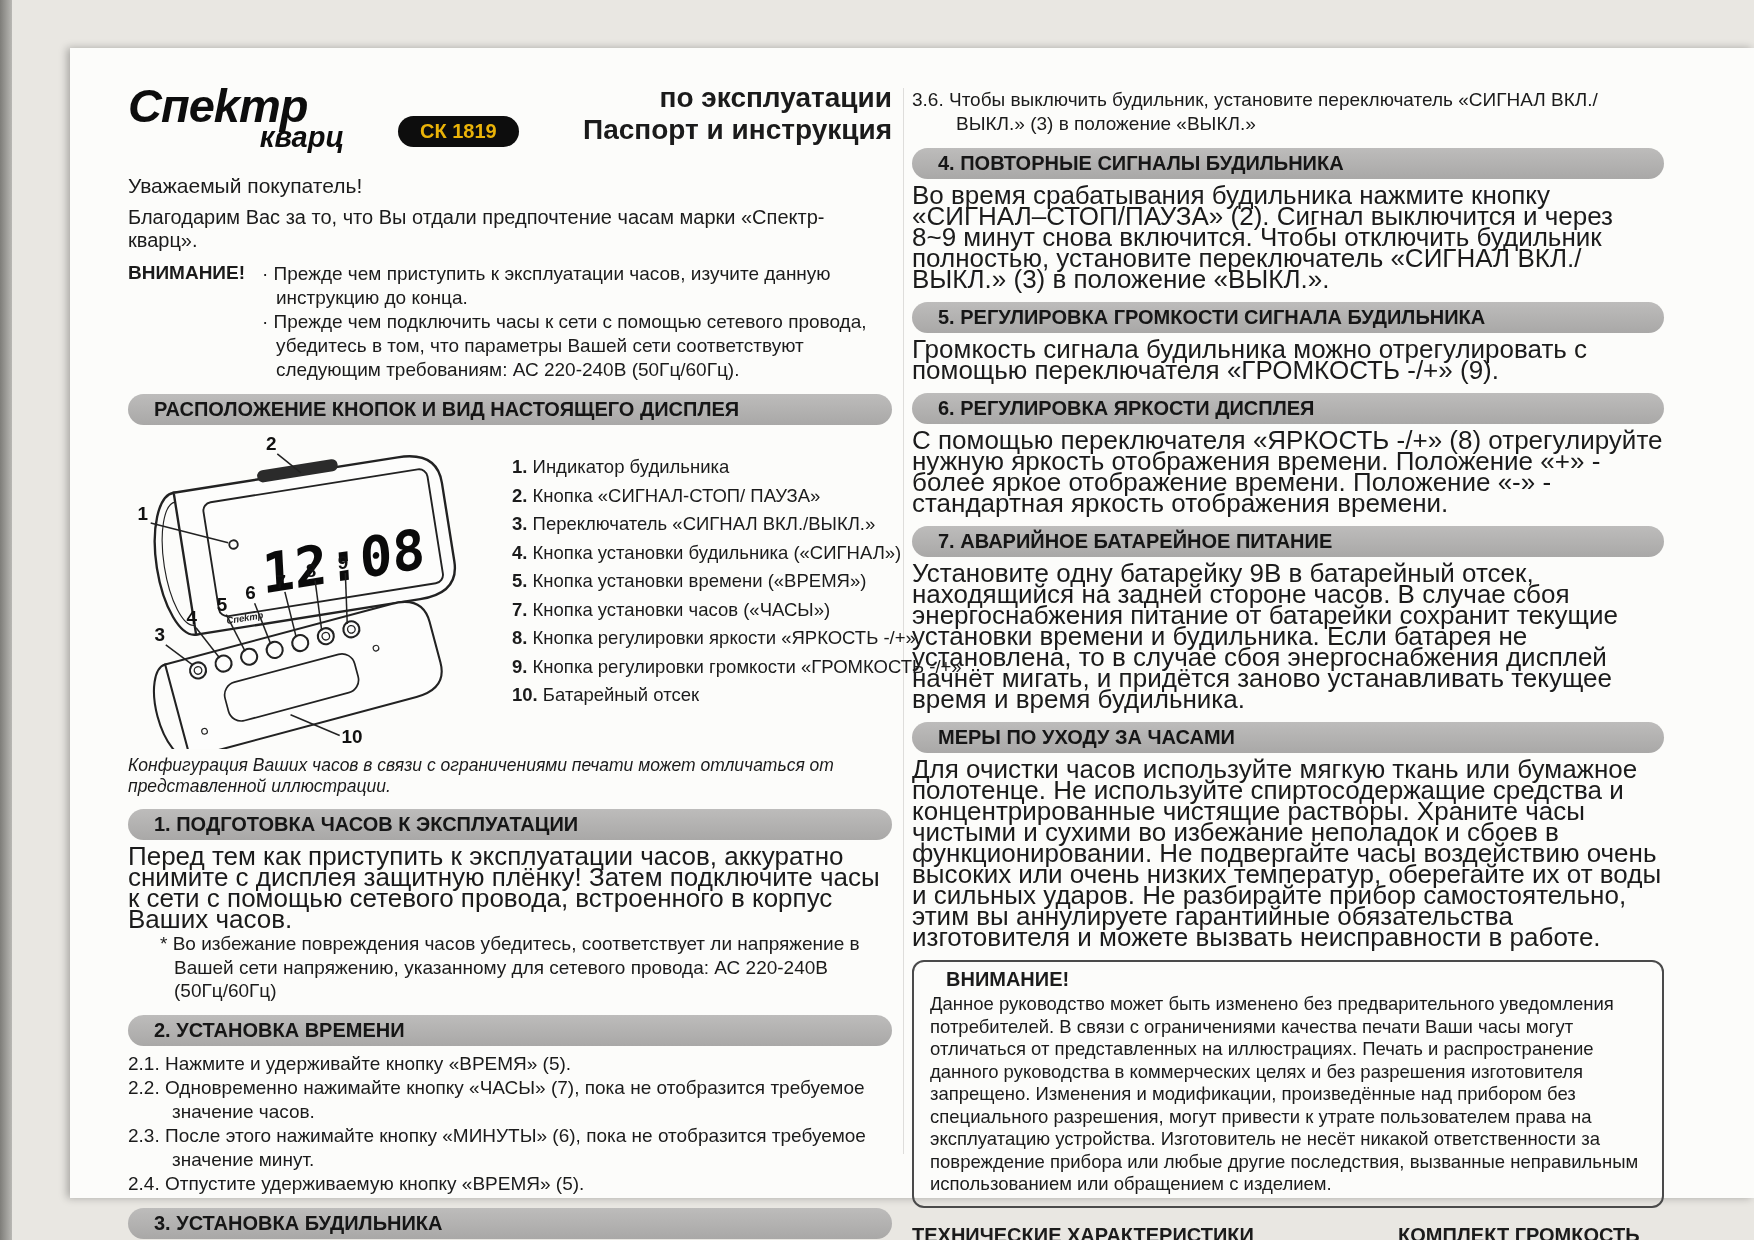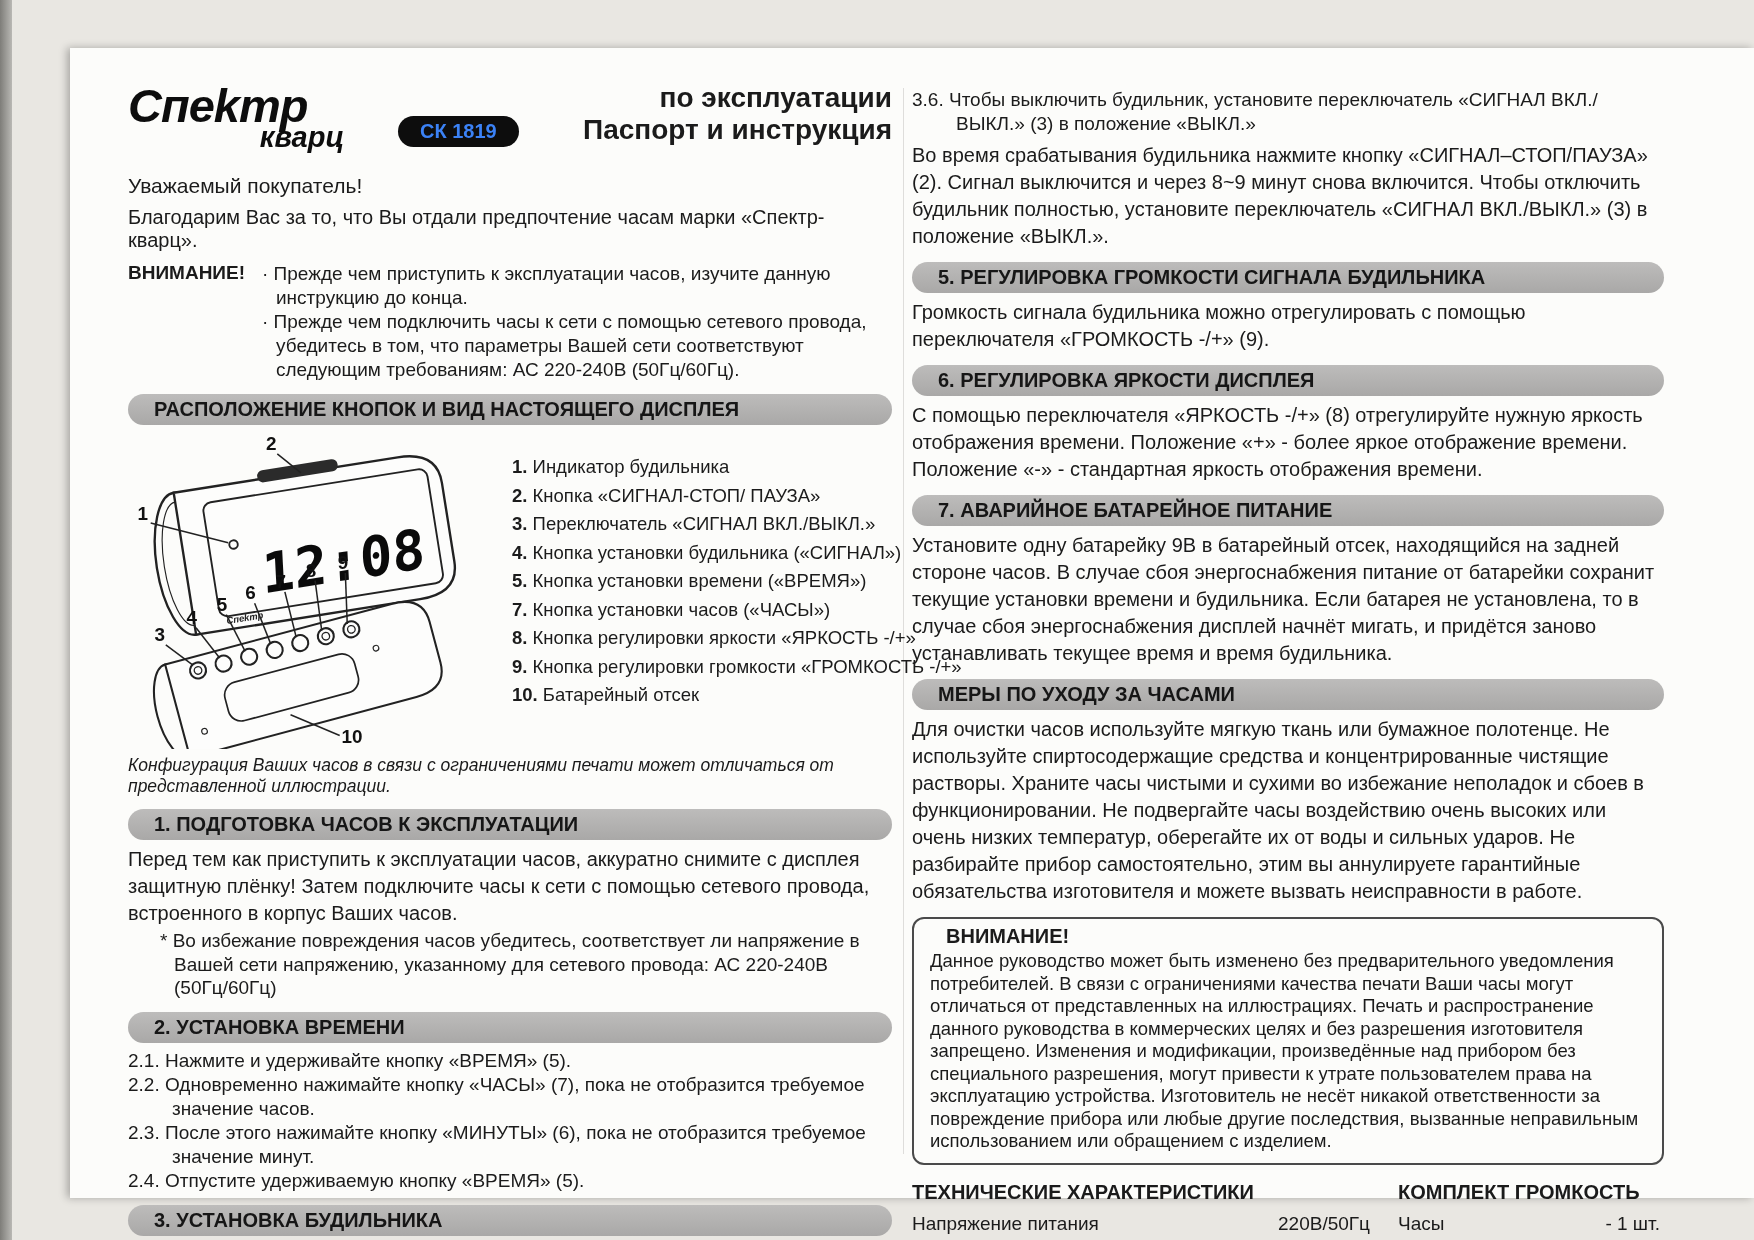--- a/index.html
+++ b/index.html
@@ -12,36 +12,36 @@
   .fold{position:absolute;left:833px;top:40px;width:1px;height:1066px;background:#dedddb;}
   .col{position:absolute;top:34px;}
   .col-left{left:58px;width:764px;}
   .col-right{left:842px;width:752px;}
 
   
   .header-row{display:flex;align-items:flex-start;}
   .logo{width:252px;color:#0d0d0d;line-height:1;}
   .logo-l1{font-size:47px;font-weight:bold;font-style:italic;letter-spacing:-1px;}
   .logo-l2{font-size:29px;font-weight:bold;font-style:italic;margin:-6px 0 12px 96px;text-align:center;}
-  .badge{background:#0d0d0d;color:#3b82f6;font-weight:bold;font-size:20px;
+  .badge{background:#0d0d0d;color:#eab308;font-weight:bold;font-size:20px;
     border-radius:20px;padding:4px 22px;margin:34px 0 0 18px;white-space:nowrap;}
   .doc-title{margin-left:auto;text-align:right;font-weight:bold;font-size:28px;line-height:1.14;}
   .greet-title{font-weight:normal;font-size:21px;margin-top:10px;}
   .greet-text{font-size:20px;margin-top:8px;}
   .attn-row{display:flex;margin-top:10px;font-size:19px;}
   .attn-label{font-weight:bold;width:134px;flex:none;}
   .attn-items{flex:1;}
   .attn-item{padding-left:14px;text-indent:-14px;line-height:24px;}
   .attn-item::before{content:"· ";}
 
   
   .bar{background:linear-gradient(#bdbcbb,#a9a8a7);border-radius:16px;
     padding:4px 10px 4px 26px;font-weight:bold;font-size:20px;color:#161616;
     margin-top:12px;}
-  .body-p{font-size:20px;line-height:27px;margin-top:6px;}
+  .body-p{font-size:26px;line-height:21px;margin-top:6px;}
   .note-p{font-size:19px;line-height:23.5px;margin-top:2px;padding-left:46px;text-indent:-14px;}
   .step{font-size:19px;line-height:24px;padding-left:44px;text-indent:-44px;}
   .steps{margin-top:6px;}
 
   
   .diagram-row{display:flex;margin-top:6px;}
   .diagram{width:378px;flex:none;}
   .device-list{flex:1;margin-left:6px;padding-top:22px;white-space:nowrap;}
   .dev-item{font-size:18.5px;line-height:28.5px;}
   .dev-num{font-weight:bold;}
@@ -183,20 +183,21 @@
       <div class="steps">
         <div class="step">3.1. Нажмите и удерживайте кнопку «СИГНАЛ» (4).</div>
 
       </div>
     </div>
 
     <div class="col col-right">
 
       <div class="step" style="margin-top:6px;">3.6. Чтобы выключить будильник, установите переключатель «СИГНАЛ ВКЛ./ВЫКЛ.» (3) в положение «ВЫКЛ.»</div>
 
+      <div class="bar">4. ПОВТОРНЫЕ СИГНАЛЫ БУДИЛЬНИКА</div>
       <div class="body-p">Во время срабатывания будильника нажмите кнопку «СИГНАЛ–СТОП/ПАУЗА» (2). Сигнал выключится и через 8~9 минут снова включится. Чтобы отключить будильник полностью, установите переключатель «СИГНАЛ ВКЛ./ВЫКЛ.» (3) в положение «ВЫКЛ.».</div>
 
       <div class="bar">5. РЕГУЛИРОВКА ГРОМКОСТИ СИГНАЛА БУДИЛЬНИКА</div>
       <div class="body-p">Громкость сигнала будильника можно отрегулировать с помощью переключателя «ГРОМКОСТЬ -/+» (9).</div>
 
       <div class="bar">6. РЕГУЛИРОВКА ЯРКОСТИ ДИСПЛЕЯ</div>
       <div class="body-p">С помощью переключателя «ЯРКОСТЬ -/+» (8) отрегулируйте нужную яркость отображения времени. Положение «+» - более яркое отображение времени. Положение «-» - стандартная яркость отображения времени.</div>
 
       <div class="bar">7. АВАРИЙНОЕ БАТАРЕЙНОЕ ПИТАНИЕ</div>
       <div class="body-p">Установите одну батарейку 9В в батарейный отсек, находящийся на задней стороне часов. В случае сбоя энергоснабжения питание от батарейки сохранит текущие установки времени и будильника. Если батарея не установлена, то в случае сбоя энергоснабжения дисплей начнёт мигать, и придётся заново устанавливать текущее время и время будильника.</div>

